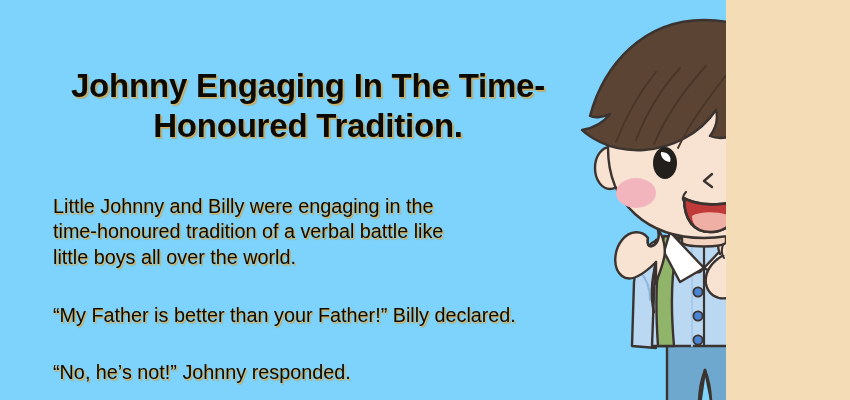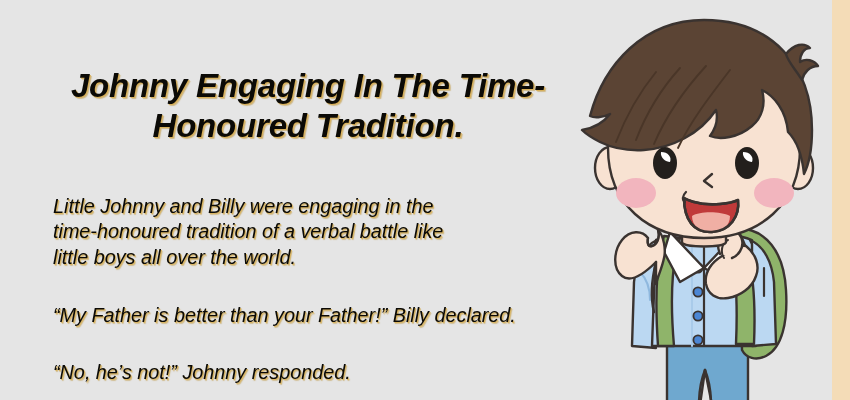--- a/index.html
+++ b/index.html
@@ -7,25 +7,24 @@
     padding: 0;
   }
   body {
     width: 850px;
     height: 400px;
     overflow: hidden;
     font-family: "Liberation Sans", sans-serif;
   }
   #poster {
     position: relative;
-    width: 832px;
-    height: 400px;
-    background: #e5e5e5;
+    width: 726px;
+    height: 400px;
+    background: #7dd3fc;
     overflow: hidden;
-    font-style: italic;
   }
 
   
   #text-col {
     position: absolute;
     left: 0;
     top: 0;
     width: 615px;
     height: 400px;
   }

